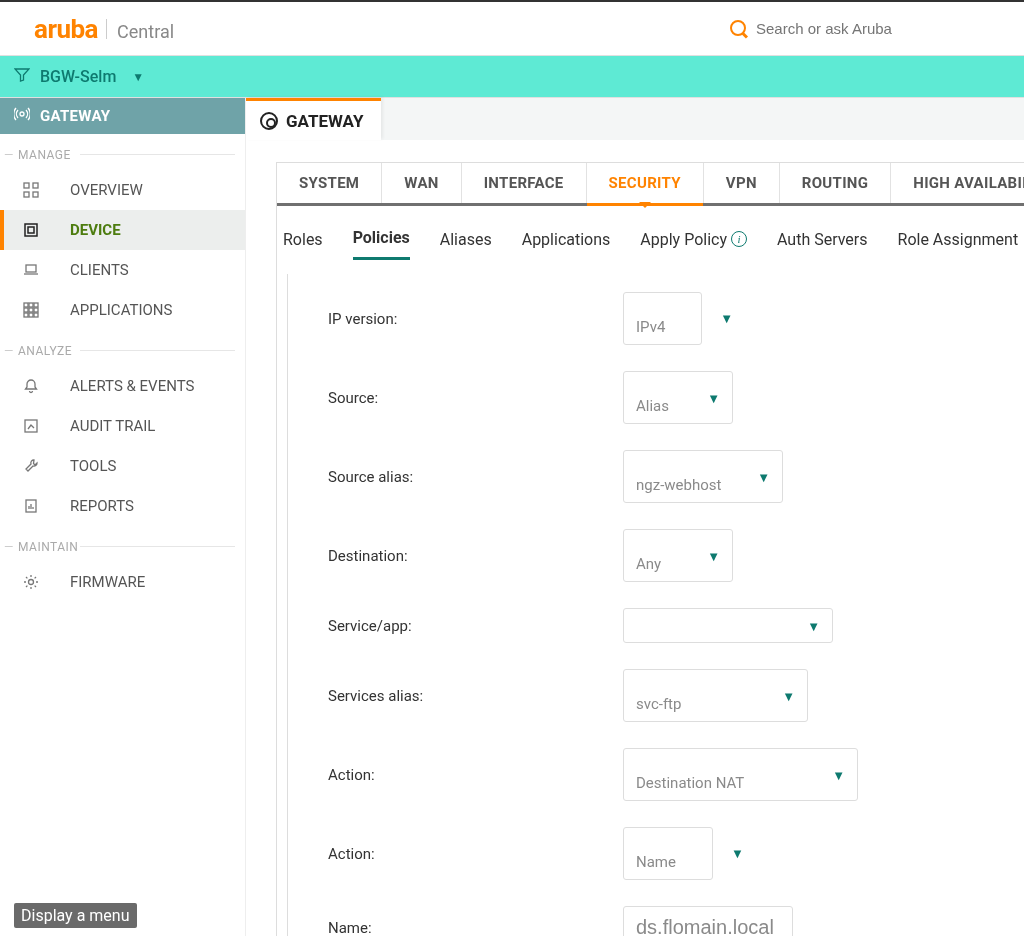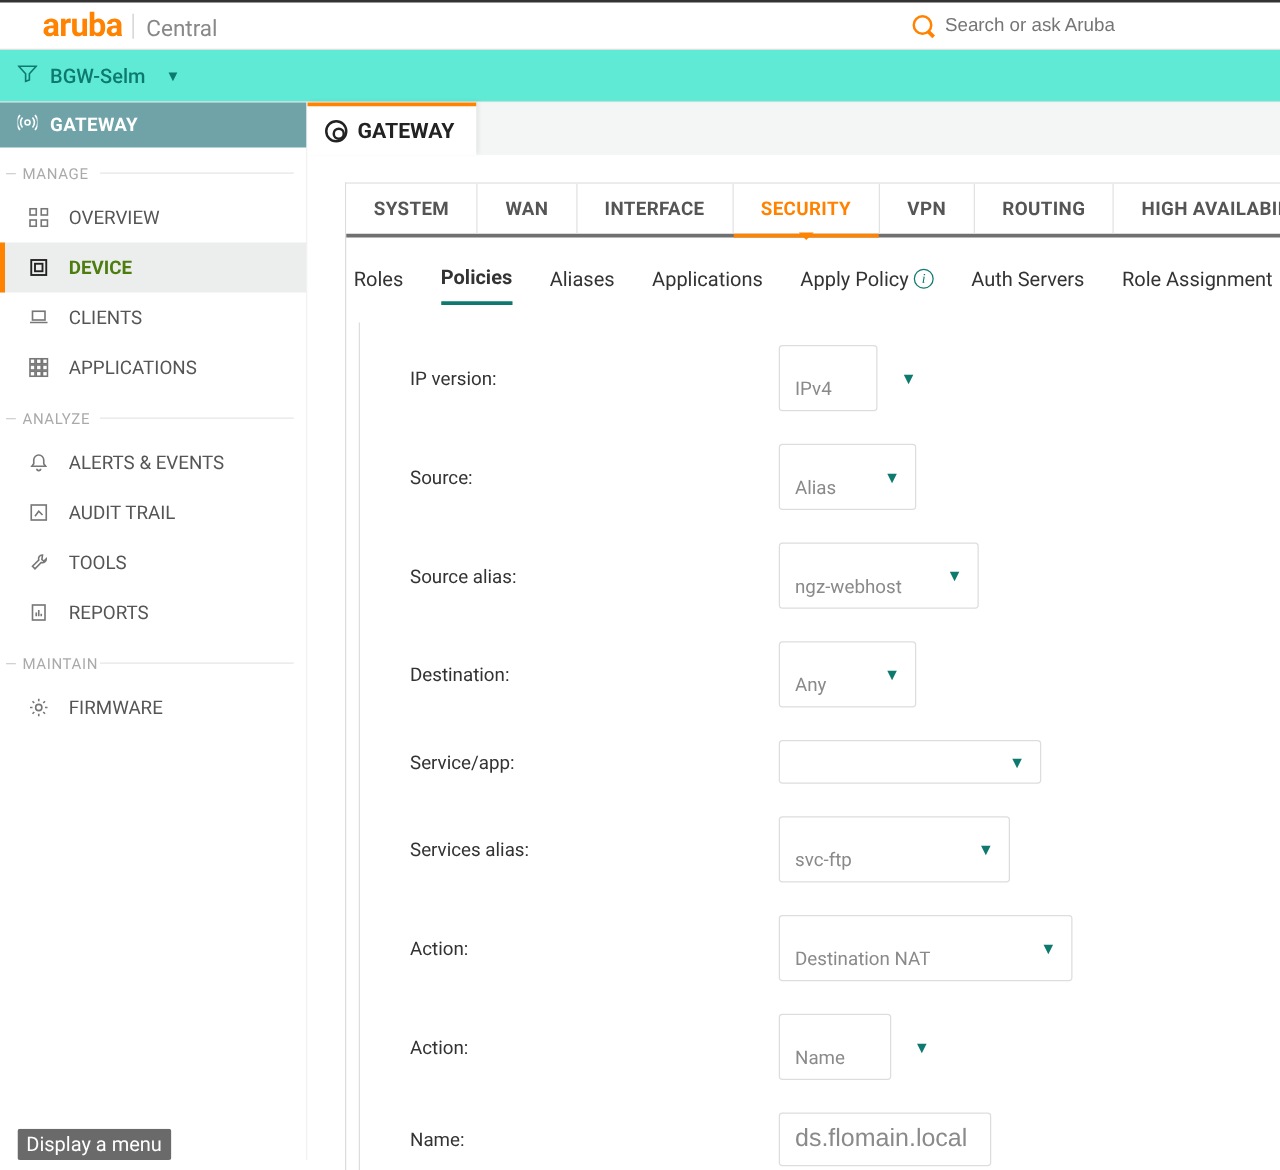--- a/index.html
+++ b/index.html
@@ -6,21 +6,21 @@
   body {
     font-family: -apple-system, BlinkMacSystemFont, "Segoe UI", Roboto, Arial, sans-serif;
     width: 1024px;
     height: 936px;
     overflow: hidden;
     background: #fff;
     color: #333;
   }
   
   .topbar {
-    height: 40px;
+    height: 56px;
     border-top: 2px solid #333;
     border-bottom: 1px solid #e0e0e0;
     display: flex;
     align-items: center;
     padding: 0 14px 0 34px;
   }
   .logo-wrap { display: flex; align-items: baseline; gap: 6px; }
   .logo-aruba {
     font-size: 26px;
     font-weight: 700;
@@ -81,21 +81,21 @@
     position:relative;
   }
   .side-group::before{
     content:'—'; position:absolute; left:4px; color:#ccc;
   }
   .side-group::after{
     content:''; position:absolute; left:80px; right:10px; top:20px;
     height:1px; background:#e6e6e6;
   }
   .side-item {
-    display:flex; align-items:center; gap:15px;
+    display:flex; align-items:center; gap:30px;
     padding: 11px 0 11px 22px;
     font-size:15px; color:#555;
     cursor:pointer;
   }
   .side-item.active {
     background:#eceeed;
     border-left:4px solid #ff8300;
     padding-left:18px;
     font-weight:700; color:#4d7c0f;
   }

